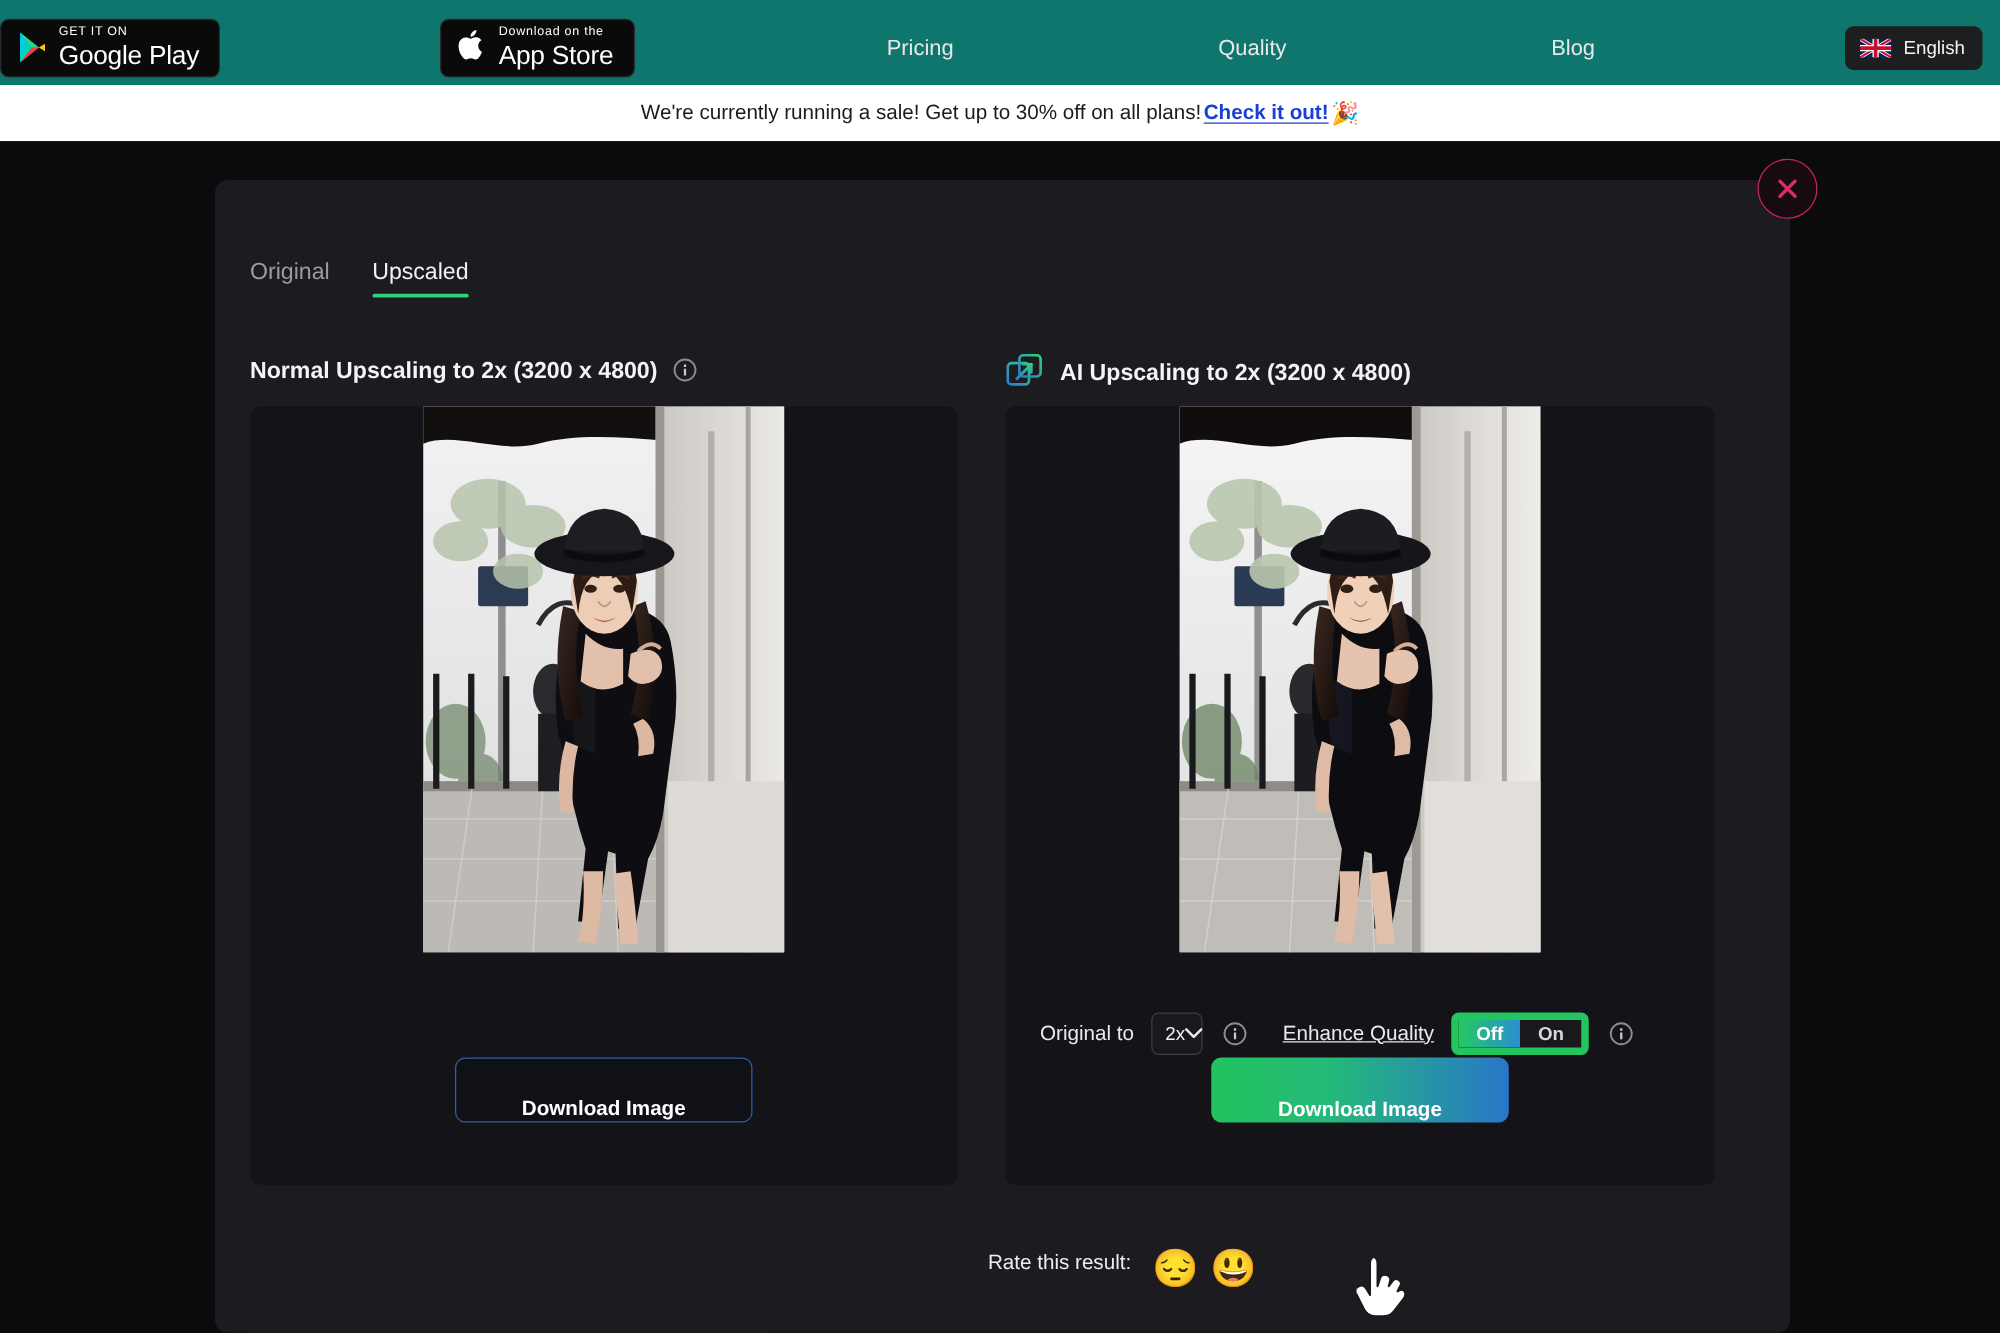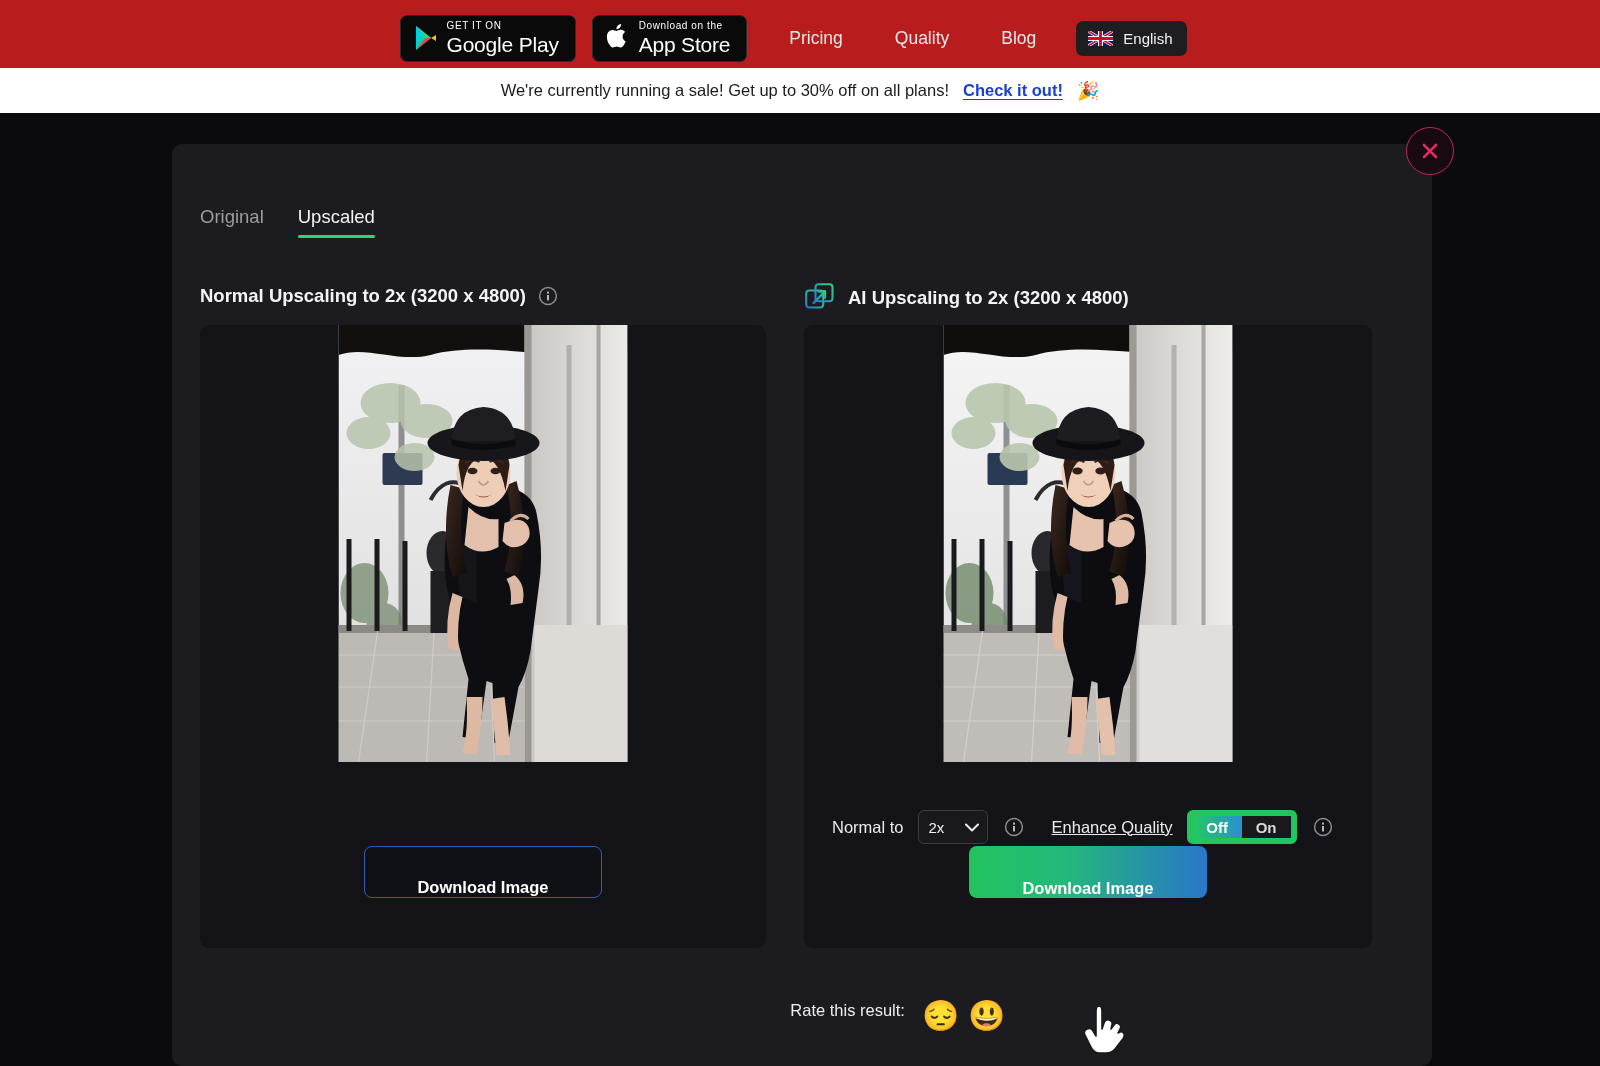--- a/index.html
+++ b/index.html
@@ -6,22 +6,22 @@
   html, body {
     width: 1600px; height: 1066px;
     background: #0a0a0c;
     font-family: "Liberation Sans", sans-serif;
     overflow: hidden;
   }
 
   
   .topnav {
     position: absolute; left: 0; top: 0; width: 1600px; height: 76px;
-    background: #b91c1c;
-    display: flex; align-items: center; justify-content: center;
+    background: #0f766e;
+    display: flex; align-items: center; justify-content: space-between;
     padding-right: 14px;
   }
   .store-badge {
     height: 47px; border-radius: 7px; background: #0a0a0a;
     border: 1px solid #2b2b2e;
     display: flex; align-items: center; gap: 9px;
     padding: 0 16px 0 13px; margin-right: 16px;
     cursor: pointer;
   }
   .store-badge .glyph { flex: none; }
@@ -41,21 +41,21 @@
     background: #1e1e21; border-radius: 7px;
     padding: 9px 14px 9px 12px; margin-left: 14px; cursor: pointer;
   }
   .lang-btn .label { color:#f2f2f4; font-size: 15px; }
   .flag { width: 25px; height: 15px; display:block; border-radius:1.5px;}
 
   
   .banner {
     position: absolute; left: 0; top: 68px; width: 1600px; height: 45px;
     background: #ffffff; display: flex; align-items: center; justify-content: center;
-    gap: 14px;
+    gap: 2px;
   }
   .banner-text { color: #1b1b1f; font-size: 16.5px; }
   .banner-link {
     color: #1a3fd6; font-size: 16.5px; font-weight: bold;
     text-decoration: underline; text-underline-offset: 3px; cursor: pointer;
   }
   .banner-emoji { font-size: 18px; }
 
   
   .page {
@@ -123,21 +123,21 @@
     background: linear-gradient(90deg,#22c35e 0%, #24b97a 40%, #2a76c9 100%);
   }
 
   
   .controls {
     position: absolute; left: 660px; top: 666px;
     display: flex; align-items: center; gap: 0;
   }
   .ctl-label { font-size: 16.5px; color: #eaeaee; }
   .select {
-    margin-left: 14px; width: 70px; height: 34px; border-radius: 6px;
+    margin-left: 14px; width: 41px; height: 34px; border-radius: 6px;
     border: 1px solid #3c3c44; background: #18181d;
     display: flex; align-items: center; justify-content: space-between;
     padding: 0 8px 0 10px; cursor: pointer;
   }
   .select .v { font-size: 15px; color: #f0f0f3; }
   .seg {
     margin-left: 14px; display: flex; height: 34px; border-radius: 6px;
     border: 6px solid #22c55e; overflow: hidden; background:#18181d; cursor: pointer;
   }
   .seg .opt {
@@ -442,21 +442,21 @@
             <path d="M172 196 q10 -10 18 -2" stroke="#d7b09a" stroke-width="3" fill="none"></path>
           </g>
         </svg>
       </div>
       <div class="dl-btn filled" style="left:165px; top:521px;">
         <span>Download Image</span>
       </div>
     </div>
 
     <div class="controls">
-      <span class="ctl-label">Normal to</span>
+      <span class="ctl-label">Original to</span>
       <div class="select">
         <span class="v">2x</span>
         <span>
           <svg width="14" height="9" viewBox="0 0 14 9">
             <path d="M1 1.5 L7 7.5 L13 1.5" fill="none" stroke="#e6e6ea" stroke-width="2.1" stroke-linecap="round" stroke-linejoin="round"></path>
           </svg>
         </span>
       </div>
       <span style="margin-left:16px; display:flex;">
         <svg class="info-i" viewBox="0 0 20 20">

